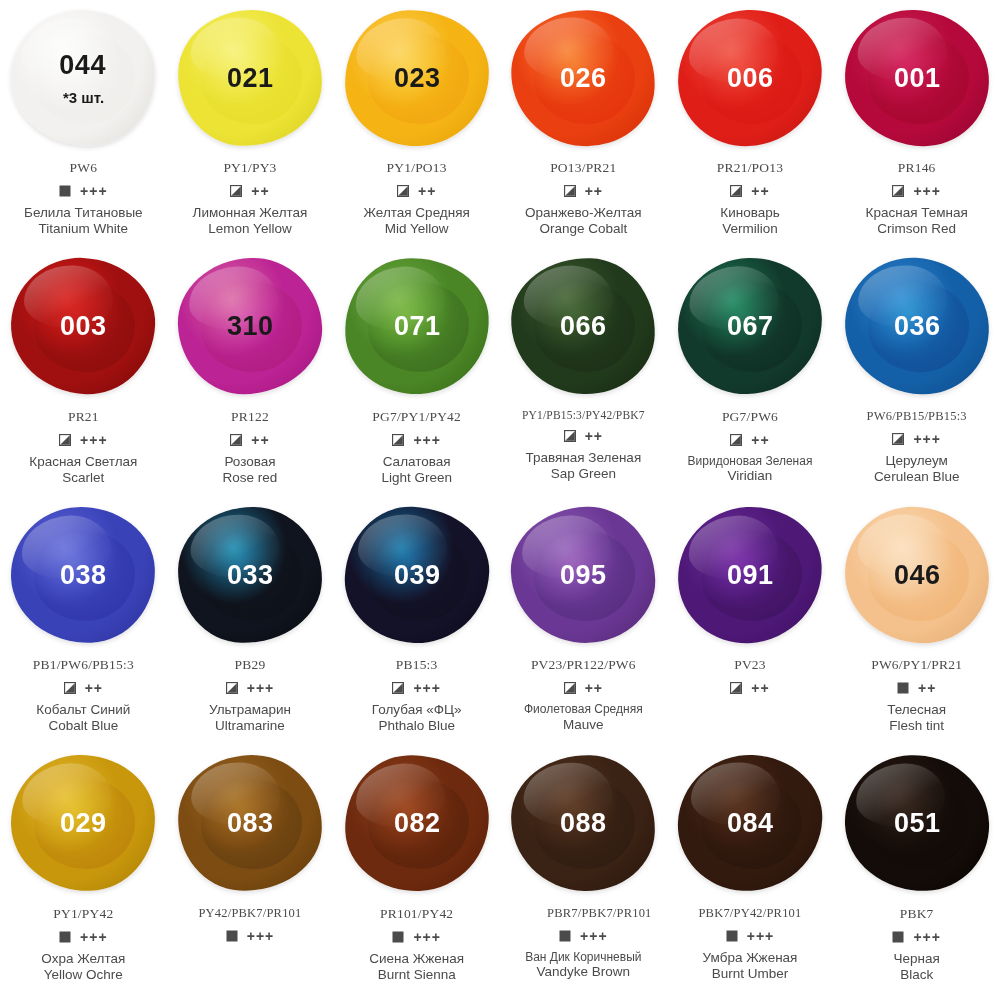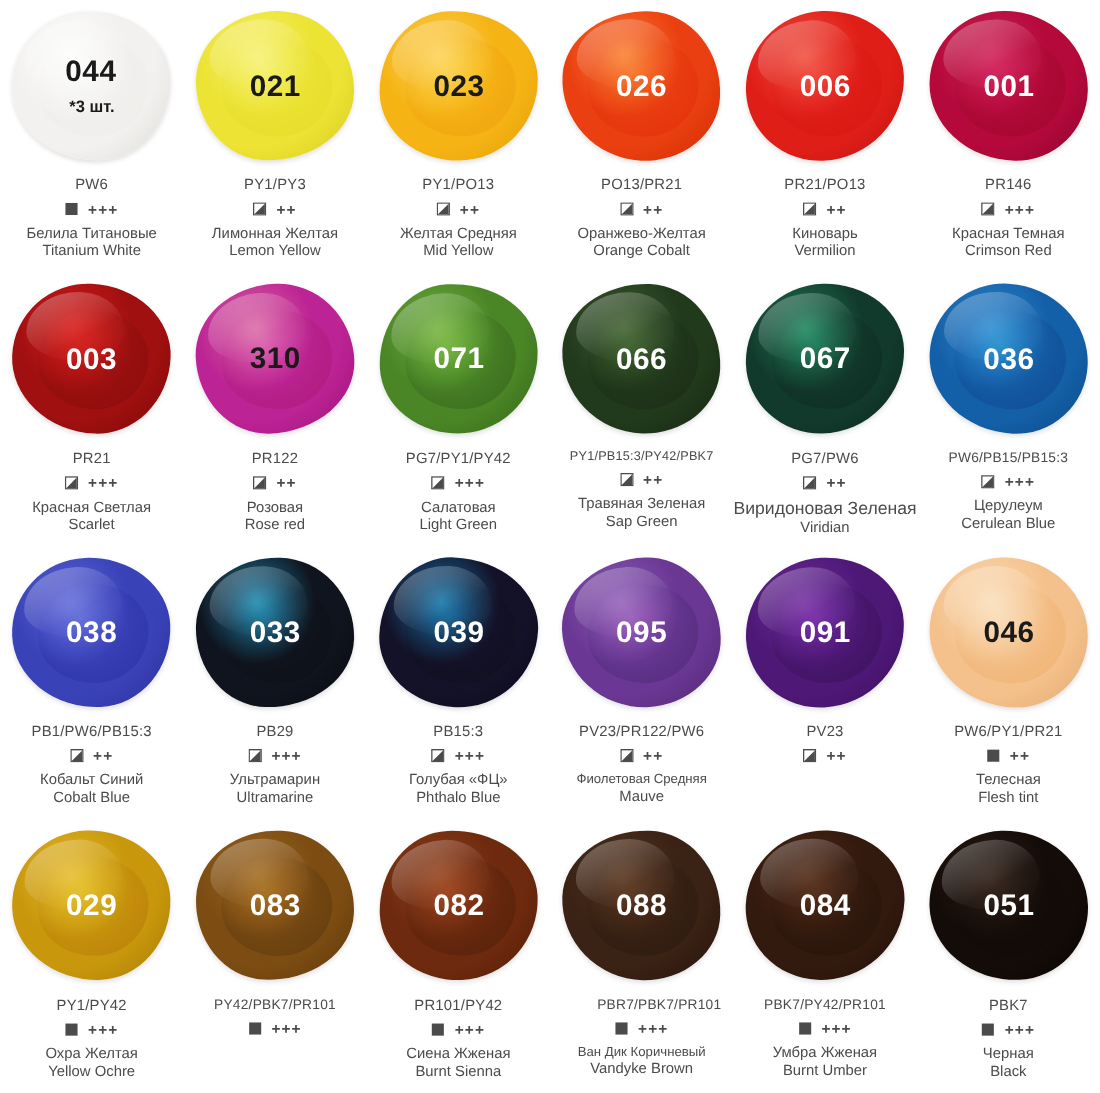--- a/index.html
+++ b/index.html
@@ -74,20 +74,21 @@
     margin-top:11px;
     line-height:1;
   }
   
   .pigment{
     font-size:13.5px;
     letter-spacing:.2px;
     color:#4b4b4b;
     margin-top:5px;
     white-space:nowrap;
+    font-family:Liberation Serif, serif;
   }
   .rating-row{
     display:flex;
     align-items:center;
     justify-content:center;
     gap:9px;
     margin-top:7px;
     height:16px;
   }
   .opacity-icon{
@@ -315,21 +316,21 @@
       </div>
       <div class="pigment">PG7/PW6</div>
       <div class="rating-row">
         <svg class="opacity-icon" viewBox="0 0 12 12">
           <rect x="0.5" y="0.5" width="11" height="11" fill="#ffffff" stroke="#4b4b4b" stroke-width="1.3"></rect>
           <path d="M1.2 10.8 L10.8 1.2 L10.8 10.8 Z" fill="#4b4b4b"></path>
         </svg>
         <span class="lightfast">++</span>
       </div>
       <div class="names">
-        <span class="name-ru" style="font-size: 16px;">Виридоновая Зеленая</span>
+        <span class="name-ru" style="font-size: 12px;">Виридоновая Зеленая</span>
         <span class="name-en">Viridian</span>
       </div>
     </div>
     <div class="cell">
       <div class="blob-wrap">
         <div class="blob" style="border-radius: 47% 53% 45% 55% / 49% 52% 48% 51%; transform: rotate(3deg); background: radial-gradient(at 38% 30%, rgb(42, 131, 205) 0%, rgb(20, 96, 168) 42%, rgb(20, 96, 168) 62%, rgb(12, 74, 135) 100%);">
           <div class="blob-code" style="color: rgb(255, 255, 255); transform: rotate(-3deg);">036</div>
         </div>
       </div>
       <div class="pigment" style="font-size: 12.5px;">PW6/PB15/PB15:3</div>

